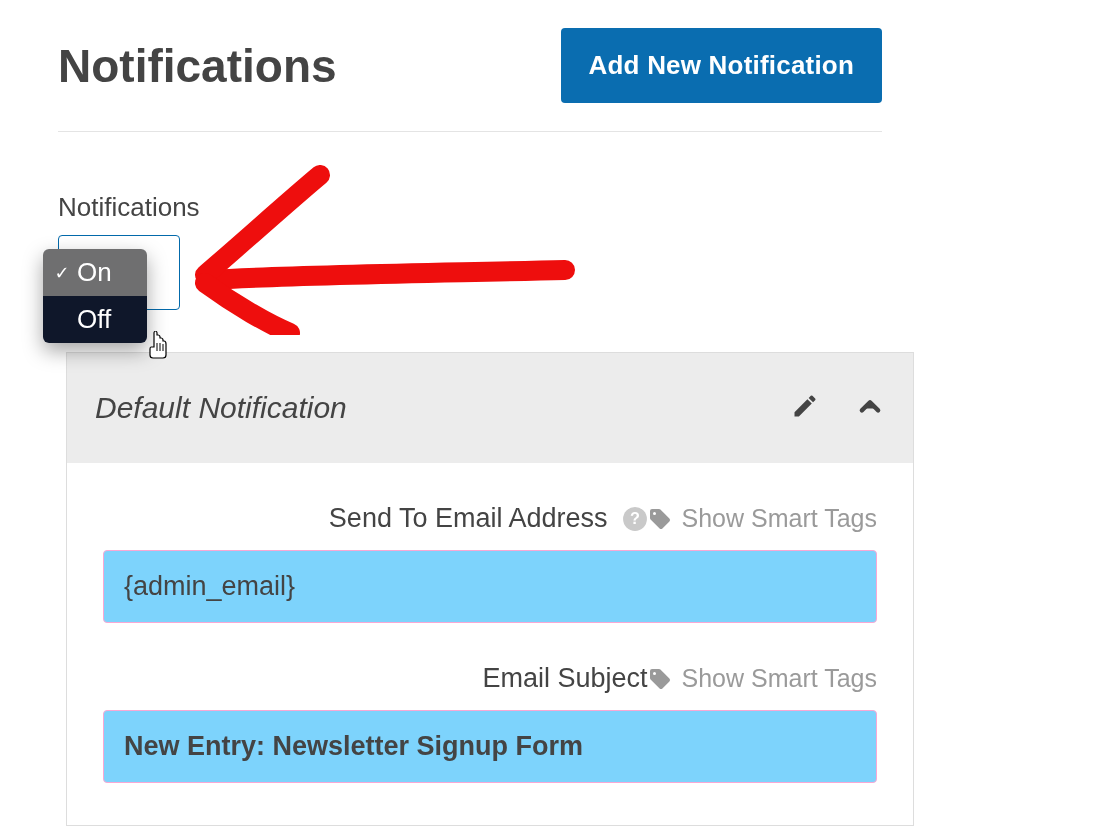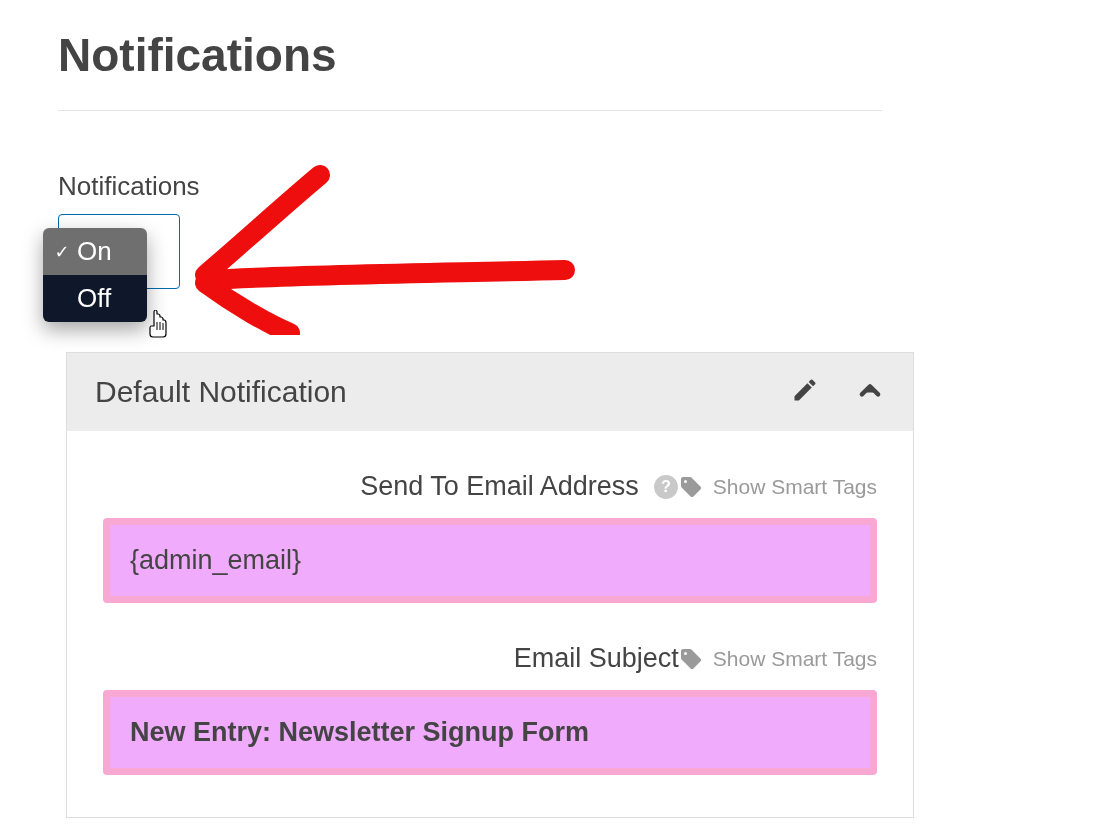--- a/index.html
+++ b/index.html
@@ -107,24 +107,25 @@
   .panel {
     position: absolute;
     top: 352px;
     left: 66px;
     right: 26px;
     border: 1px solid #ddd;
     background: #fff;
   }
   .panel-header {
     background: #ececec;
-    padding: 22px 28px;
+    padding: 38px 28px;
     display: flex;
     align-items: center;
     justify-content: space-between;
+    font-style: italic;
   }
   .panel-title {
     font-size: 30px;
     color: #444;
     font-weight: 400;
   }
   .panel-header-icons {
     display: flex;
     gap: 36px;
     align-items: center;
@@ -149,44 +150,45 @@
   }
   .help-icon {
     color: #c9c9c9;
     display: inline-flex;
   }
   .smart-tags {
     display: flex;
     align-items: center;
     gap: 10px;
     color: #9a9a9a;
-    font-size: 21px;
+    font-size: 25px;
     cursor: pointer;
   }
   .tag-icon { display: inline-flex; color: #9a9a9a; }
   .text-input {
     width: 100%;
     font-size: 27px;
     color: #444;
     padding: 20px 20px;
-    border: 7px solid #f9a8d4;
+    border: 1px solid #f9a8d4;
     border-radius: 4px;
-    background: #f0abfc;
+    background: #7dd3fc;
     outline: none;
     margin-bottom: 40px;
   }
   .text-input:last-child { margin-bottom: 16px; font-weight: bold; }
 </style>
 </head>
 <body>
 
 <div class="page">
 
   <div class="header-row">
     <h1 class="page-title">Notifications</h1>
+    <button class="btn-primary">Add New Notification</button>
   </div>
 
   <div class="section-label">Notifications</div>
 
   <div class="toggle-wrap">
     <div class="toggle-outline"></div>
     <div class="dropdown">
       <div class="dropdown-item dd-on">
         <span class="check">✓</span>
         <span>On</span>

